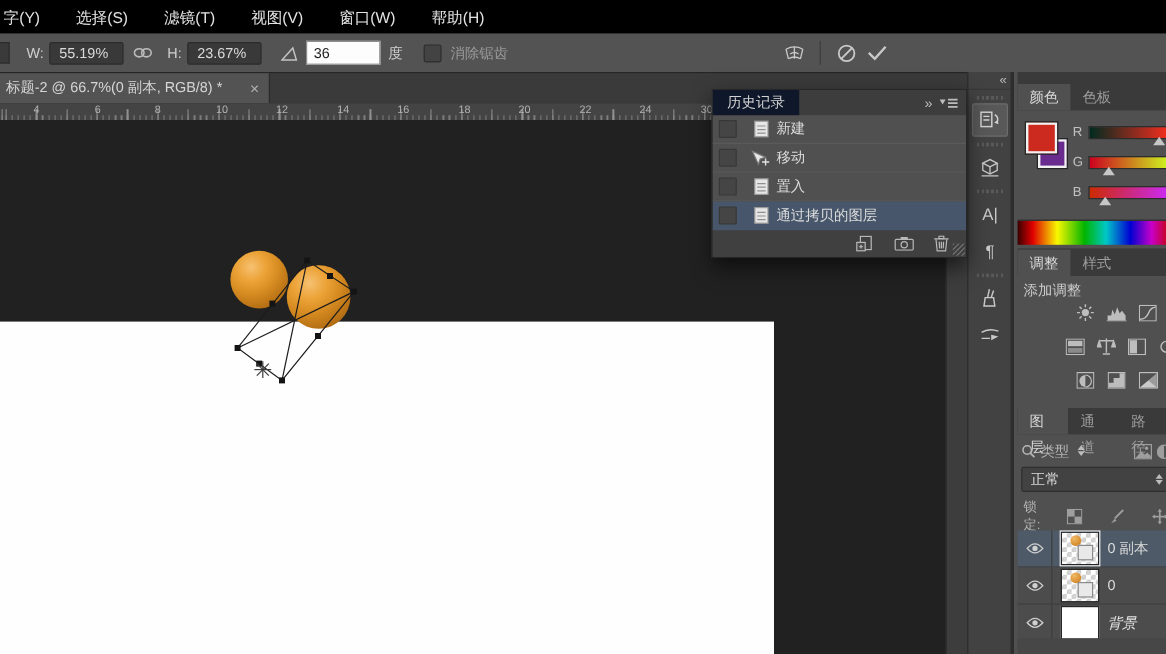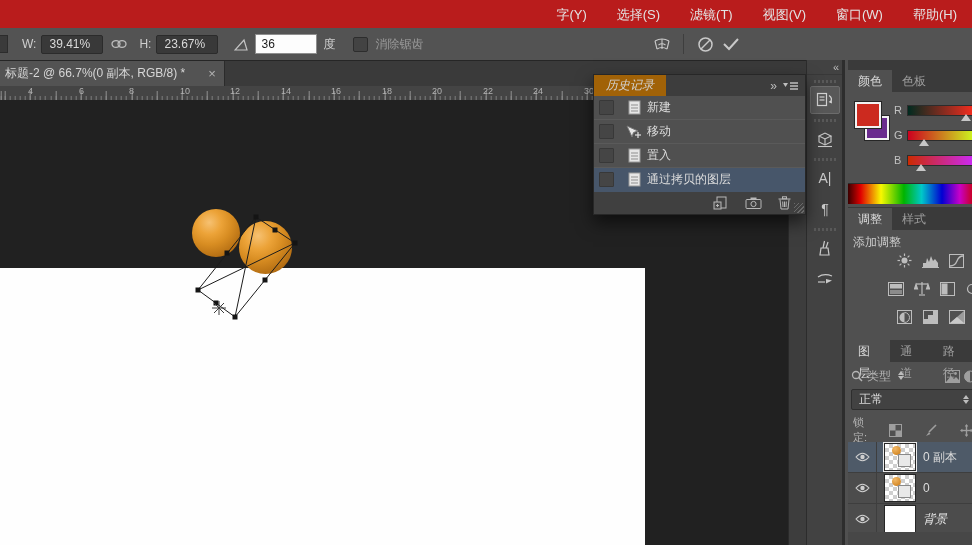--- a/index.html
+++ b/index.html
@@ -1,21 +1,21 @@
 <!DOCTYPE html>
 <html><head>
 <meta charset="utf-8">
 <style>
   html,body{margin:0;padding:0;background:#111;}
   #app{position:relative;width:972px;height:545px;overflow:hidden;
        font-family:"Liberation Sans","DejaVu Sans",sans-serif;background:#232323;
        -webkit-font-smoothing:antialiased;}
   
-  .menubar{position:absolute;left:0;top:0;width:972px;height:28px;background:#b91c1c;
-           border-bottom:1px solid #434343;display:flex;align-items:center;color:#e3e3e3;font-size:13px;justify-content:flex-end;}
+  .menubar{position:absolute;left:0;top:0;width:972px;height:28px;background:#000000;
+           border-bottom:1px solid #434343;display:flex;align-items:center;color:#e3e3e3;font-size:13px;}
   .menubar .mi{padding:0 15px;line-height:27px;cursor:default;}
   .menubar .mi:first-child{padding-left:3px;}
   
   .optionsbar{position:absolute;left:0;top:28px;width:972px;height:32px;background:#535353;
               border-bottom:1px solid #262626;display:flex;align-items:center;font-size:12px;color:#cfcfcf;}
   .refpt{width:7px;height:16px;background:#3a3a3a;border:1px solid #2c2c2c;margin-right:10px;border-left:none;}
   .olabel{margin:0 5px 0 4px;}
   .field{background:#393939;border:1px solid #2b2b2b;border-radius:2px;height:17px;line-height:17px;
          padding:0 7px;color:#dadada;width:46px;}
   .linkicon{margin:0 8px;color:#bdbdbd;font-size:13px;}
@@ -48,21 +48,21 @@
   .vscroll{position:absolute;left:788px;top:100px;width:18px;height:445px;background:#3d3d3d;border-left:1px solid #2a2a2a;}
   .sphere{position:absolute;border-radius:50%;
           background:radial-gradient(circle at 36% 28%,#f6c172 0%,#eca338 26%,#d88d22 48%,#b26c12 78%,#8e520a 100%);}
   .s1{left:192px;top:209px;width:48px;height:48px;}
   .s2{left:239px;top:221px;width:53px;height:53px;}
   .overlay-svg{position:absolute;left:0;top:0;pointer-events:none;}
   
   .history{position:absolute;left:593px;top:74px;width:211px;background:#464646;border:1px solid #272727;
            box-shadow:0 8px 16px rgba(0,0,0,.55);font-size:12px;z-index:5;}
   .h-head{height:21px;background:#3d3d3d;display:flex;align-items:center;color:#cicfcf;}
-  .h-title{background:#a16207;height:21px;line-height:21px;padding:0 12px;color:#d2d2d2;font-style:italic;}
+  .h-title{background:#0f172a;height:21px;line-height:21px;padding:0 12px;color:#d2d2d2;}
   .h-headicons{margin-left:auto;display:flex;align-items:center;gap:6px;padding-right:6px;color:#bdbdbd;}
   .h-row{display:flex;align-items:center;height:23px;background:#505050;border-bottom:1px solid #5a5a5a;color:#dcdcdc;}
   .h-row.sel{background:#47566a;border-bottom-color:#47566a;}
   .h-check{width:13px;height:13px;background:#454545;border:1px solid #383838;margin:0 7px 0 5px;border-radius:1px;}
   .h-icon{width:26px;display:flex;justify-content:center;}
   .h-foot{height:22px;background:#404040;display:flex;align-items:center;justify-content:flex-end;gap:16px;padding-right:14px;}
   .h-grip{position:absolute;right:1px;bottom:1px;width:10px;height:10px;
           background:repeating-linear-gradient(135deg,#6a6a6a 0 1px,transparent 1px 3px);}
   
   .dock{position:absolute;left:806px;top:60px;width:36px;height:485px;background:#424242;border-left:1px solid #2c2c2c;}
@@ -129,21 +129,21 @@
     <span class="mi">选择(S)</span>
     <span class="mi">滤镜(T)</span>
     <span class="mi">视图(V)</span>
     <span class="mi">窗口(W)</span>
     <span class="mi">帮助(H)</span>
   </div>
 
   <div class="optionsbar">
     <span class="refpt"></span>
     <span class="olabel">W:</span>
-    <span class="field">39.41%</span>
+    <span class="field">55.19%</span>
     <span class="linkicon">
       <svg width="16" height="10" viewBox="0 0 16 10">
           <g fill="none" stroke="#bdbdbd" stroke-width="1.3">
         <ellipse cx="5" cy="5" rx="4" ry="3.4"></ellipse>
             <ellipse cx="11" cy="5" rx="4" ry="3.4"></ellipse>
           </g>
         </svg>
     </span>
     <span class="olabel">H:</span>
     <span class="field">23.67%</span>

